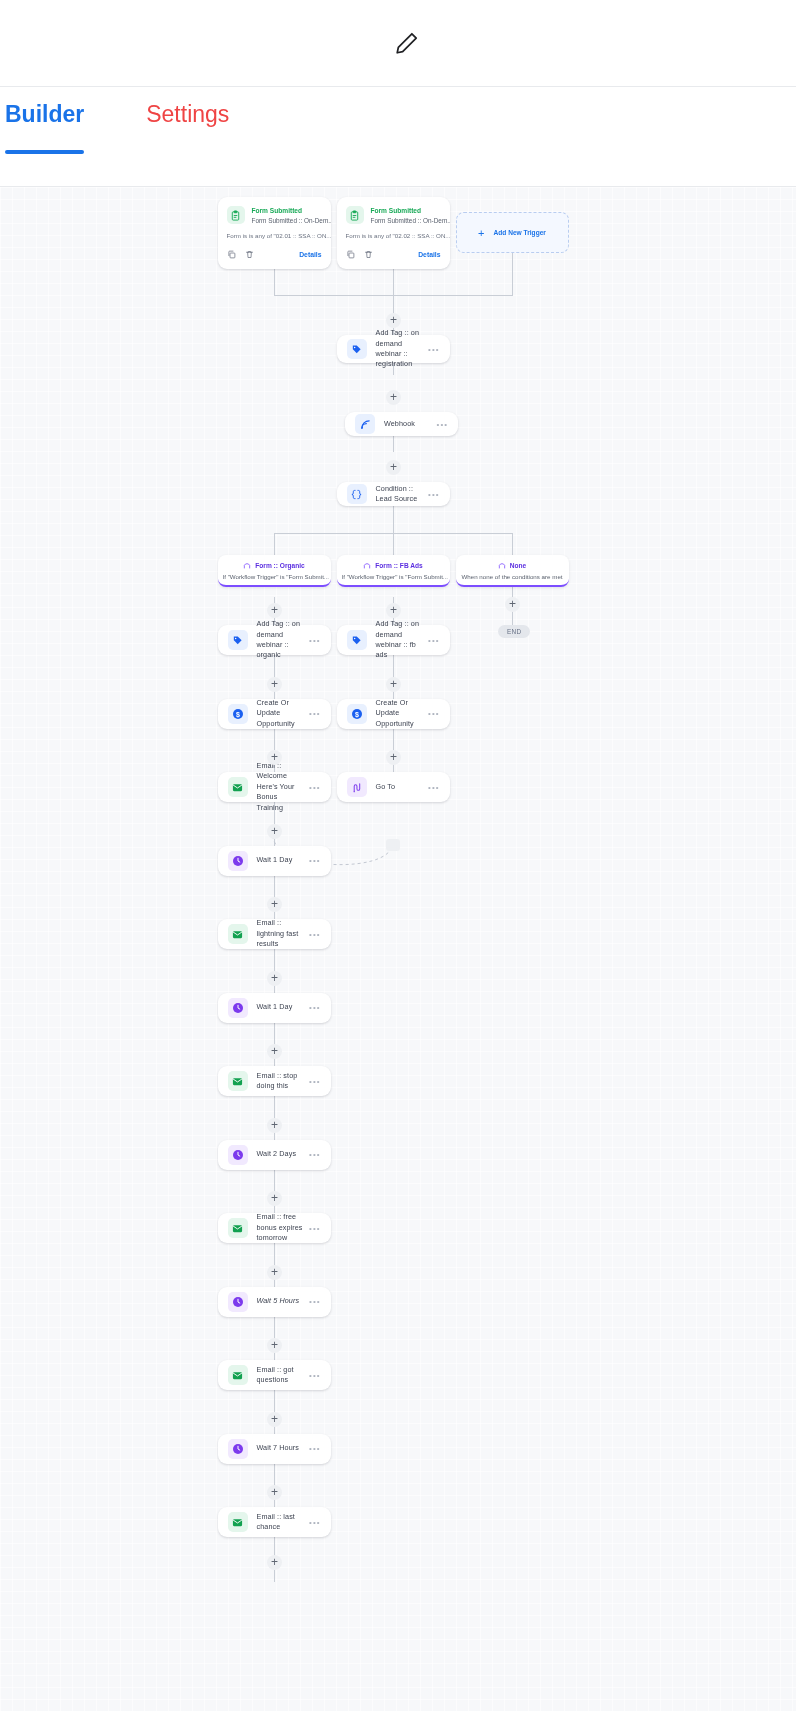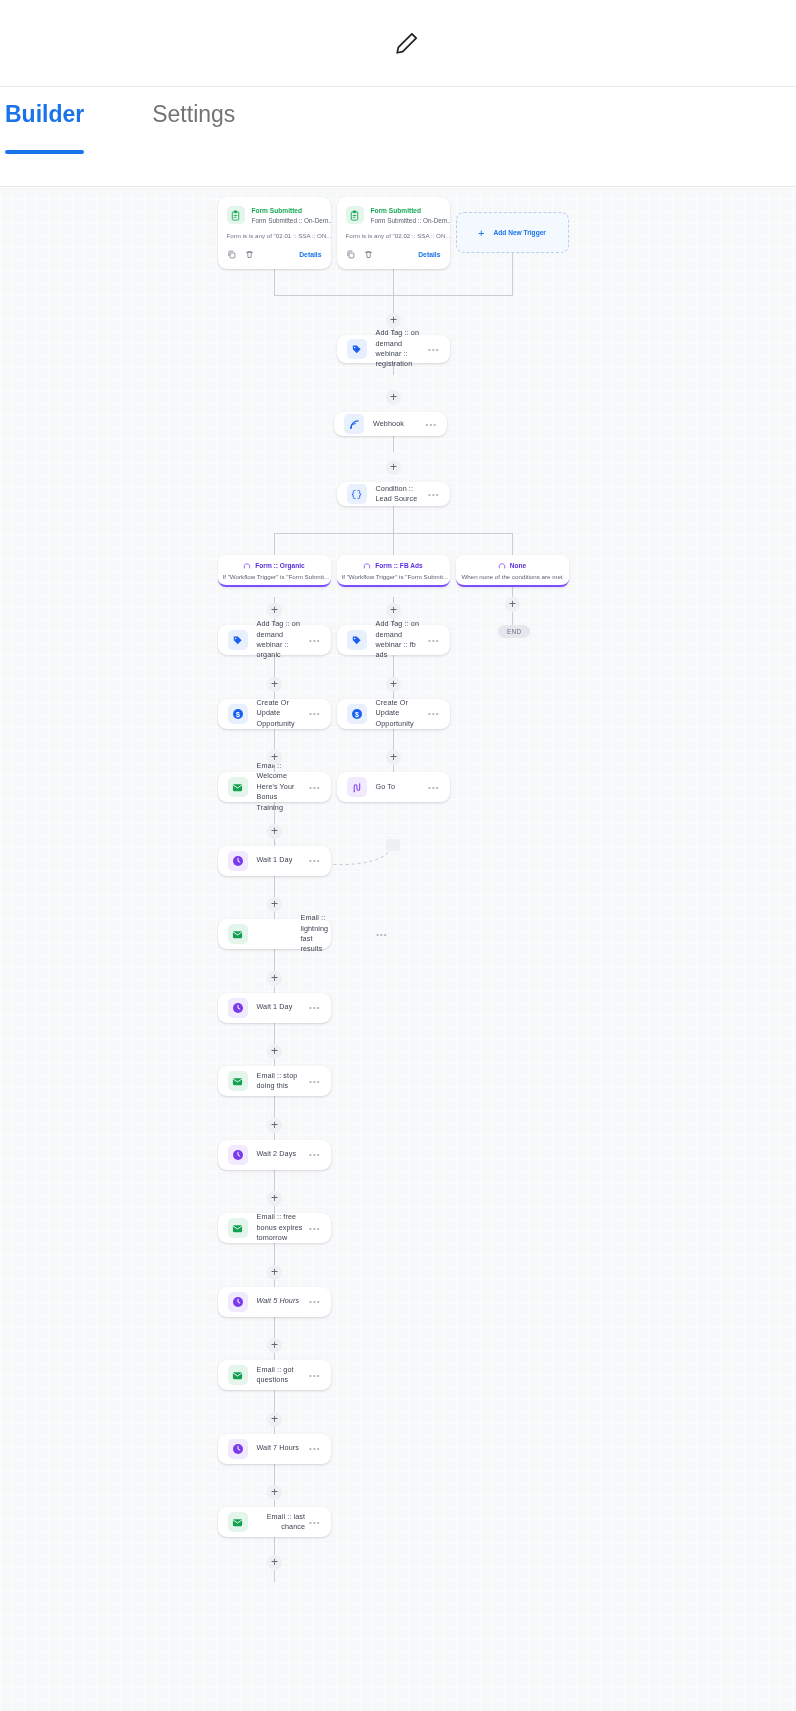--- a/index.html
+++ b/index.html
@@ -16,22 +16,22 @@
   .header-title {
     font-size: 27px; color:#1a1a1a; font-weight:400; letter-spacing:-0.2px;
   }
   .edit-icon { margin-left:18px; display:flex; align-items:center; }
   
   .tabbar {
     height:100px; display:flex; align-items:flex-start; padding-top:14px;
     border-top:1px solid #e8eaed; background:#fff; position:relative;
   }
   .tab {
-    font-size:23px; color:#737373; padding:0 0 26px 0; margin-right:62px;
-    position:relative; white-space:nowrap; cursor:pointer;margin-left:6px;
+    font-size:23px; color:#ef4444; padding:0 0 26px 0; margin-right:62px;
+    position:relative; white-space:nowrap; cursor:pointer;
   }
   .tab:first-child { margin-left:5px; }
   .tab.active { color:#1a73e8; font-weight:700; }
   .tab.active:after {
     content:""; position:absolute; left:0; right:0; bottom:0;
     height:4px; background:#1a73e8; border-radius:2px;
   }
   
   .canvas {
     position:absolute; top:186px; left:0; right:0; bottom:0;
@@ -225,21 +225,21 @@
       <div class="node" style="left: 336.5px; top: 148px; width: 113px; height: 28px;">
         <div class="node-ico" style="background: rgb(232, 240, 254);">
           <svg width="11" height="11" viewBox="0 0 24 24" fill="#1b60f0">
             <path d="M21 11.5L12.5 3H4v8.5L12.5 20z"></path>
             <circle cx="8" cy="7.5" r="1.6" fill="#fff"></circle>
           </svg>
         </div>
         <div class="node-label">Add Tag :: on demand webinar :: registration</div>
         <div class="node-dots">•••</div>
       </div>
-      <div class="node" style="left: 334px; top: 225px; width: 113px; height: 24px;">
+      <div class="node" style="left: 345px; top: 225px; width: 113px; height: 24px;">
         <div class="node-ico" style="background: rgb(232, 240, 254);">
           <svg width="11" height="11" viewBox="0 0 24 24" fill="none" stroke="#1b60f0" stroke-width="2.4" stroke-linecap="round">
             <path d="M4 20a16 16 0 0116-16"></path>
             <path d="M4 20a10 10 0 0110-10"></path>
             <circle cx="5" cy="19" r="1.6" fill="#1b60f0" stroke="none"></circle>
           </svg>
         </div>
         <div class="node-label">Webhook</div>
         <div class="node-dots">•••</div>
       </div>
@@ -327,21 +327,21 @@
             <circle cx="12" cy="12" r="10" fill="#7c3aed"></circle>
             <path d="M12 6.5V12l3.6 2.2" stroke="#fff" stroke-width="2" fill="none" stroke-linecap="round"></path>
           </svg>
         </div>
         <div class="node-label">Wait 1 Day</div>
         <div class="node-dots">•••</div>
       </div>
       <div class="vline" style="left: 274px; top: 630.5px; height: 28px;"></div>
       <div class="plus" style="left: 267px; top: 636.5px;">+</div>
       <div class="vline" style="left: 274px; top: 612.5px; height: 20px;"></div>
-      <div class="node" style="left: 217.5px; top: 732px; width: 113px; height: 30px; gap: 44px;">
+      <div class="node" style="left: 217.5px; top: 732px; width: 113px; height: 30px;">
         <div class="node-ico" style="background: rgb(228, 246, 236);">
           <svg width="11" height="11" viewBox="0 0 24 24" fill="#12a150">
             <rect x="2" y="5" width="20" height="15" rx="2.5"></rect>
             <path d="M3 7l9 6 9-6" stroke="#fff" stroke-width="2" fill="none" stroke-linecap="round"></path>
           </svg>
         </div>
         <div class="node-label">Email :: lightning fast results</div>
         <div class="node-dots">•••</div>
       </div>
       <div class="vline" style="left: 274px; top: 704px; height: 28px;"></div>
@@ -431,21 +431,21 @@
             <circle cx="12" cy="12" r="10" fill="#7c3aed"></circle>
             <path d="M12 6.5V12l3.6 2.2" stroke="#fff" stroke-width="2" fill="none" stroke-linecap="round"></path>
           </svg>
         </div>
         <div class="node-label">Wait 7 Hours</div>
         <div class="node-dots">•••</div>
       </div>
       <div class="vline" style="left: 274px; top: 1218.5px; height: 28px;"></div>
       <div class="plus" style="left: 267px; top: 1224.5px;">+</div>
       <div class="vline" style="left: 274px; top: 1200.5px; height: 20px;"></div>
-      <div class="node" style="left: 217.5px; top: 1320px; width: 113px; height: 30px; text-align: right;">
+      <div class="node" style="left: 217.5px; top: 1320px; width: 113px; height: 30px;">
         <div class="node-ico" style="background: rgb(228, 246, 236);">
           <svg width="11" height="11" viewBox="0 0 24 24" fill="#12a150">
             <rect x="2" y="5" width="20" height="15" rx="2.5"></rect>
             <path d="M3 7l9 6 9-6" stroke="#fff" stroke-width="2" fill="none" stroke-linecap="round"></path>
           </svg>
         </div>
         <div class="node-label">Email :: last chance</div>
         <div class="node-dots">•••</div>
       </div>
       <div class="vline" style="left: 274px; top: 1292px; height: 28px;"></div>

